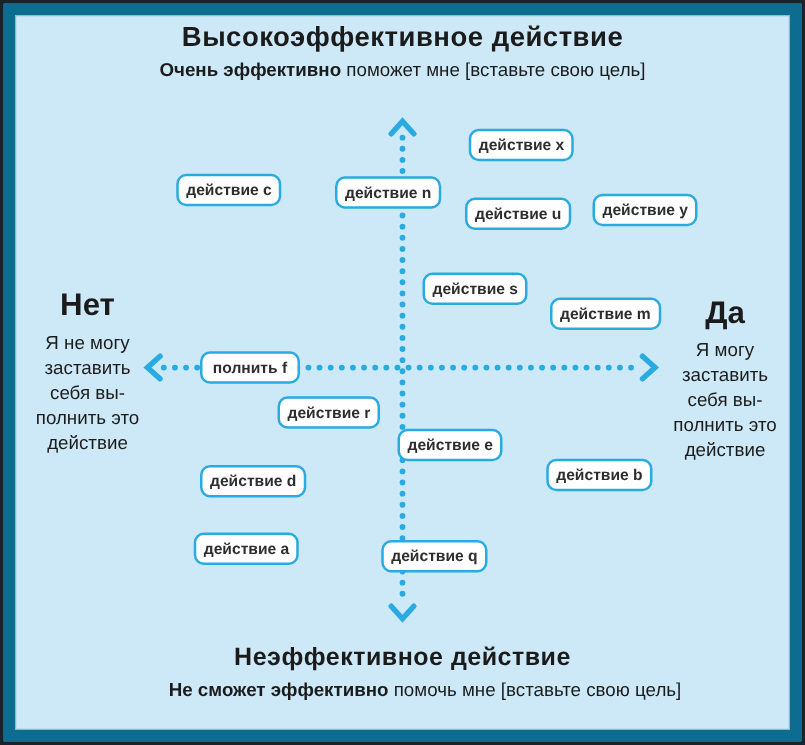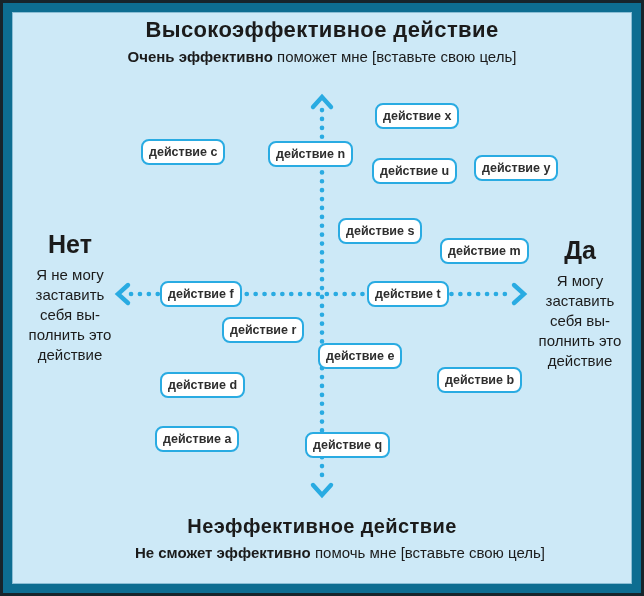--- a/index.html
+++ b/index.html
@@ -117,22 +117,21 @@
     </div>
 
     <div class="boxes-layer" id="boxes">
         <div class="action-box" style="left: 375px; top: 103px;">действие x</div>
         <div class="action-box" style="left: 268px; top: 141px;">действие n</div>
         <div class="action-box" style="left: 141px; top: 139px;">действие c</div>
         <div class="action-box" style="left: 372px; top: 158px;">действие u</div>
         <div class="action-box" style="left: 474px; top: 155px;">действие y</div>
         <div class="action-box" style="left: 338px; top: 218px;">действие s</div>
         <div class="action-box" style="left: 440px; top: 238px;">действие m</div>
-        <div class="action-box" style="left: 160px; top: 281px;">действие f</div>
-        <div class="action-box" style="left: 367px; top: 281px;">действие t</div>
+        <div class="action-box" style="left: 160px; top: 281px;">полнить f</div>
         <div class="action-box" style="left: 222px; top: 317px;">действие r</div>
         <div class="action-box" style="left: 318px; top: 343px;">действие e</div>
         <div class="action-box" style="left: 160px; top: 372px;">действие d</div>
         <div class="action-box" style="left: 437px; top: 367px;">действие b</div>
         <div class="action-box" style="left: 155px; top: 426px;">действие a</div>
         <div class="action-box" style="left: 305px; top: 432px;">действие q</div>
       </div>
 
     <div class="axis-title title-bottom">Неэффективное действие</div>
     <div class="axis-subtitle subtitle-bottom"><strong>Не сможет эффективно</strong><span> помочь мне [вставьте свою цель]</span></div>

